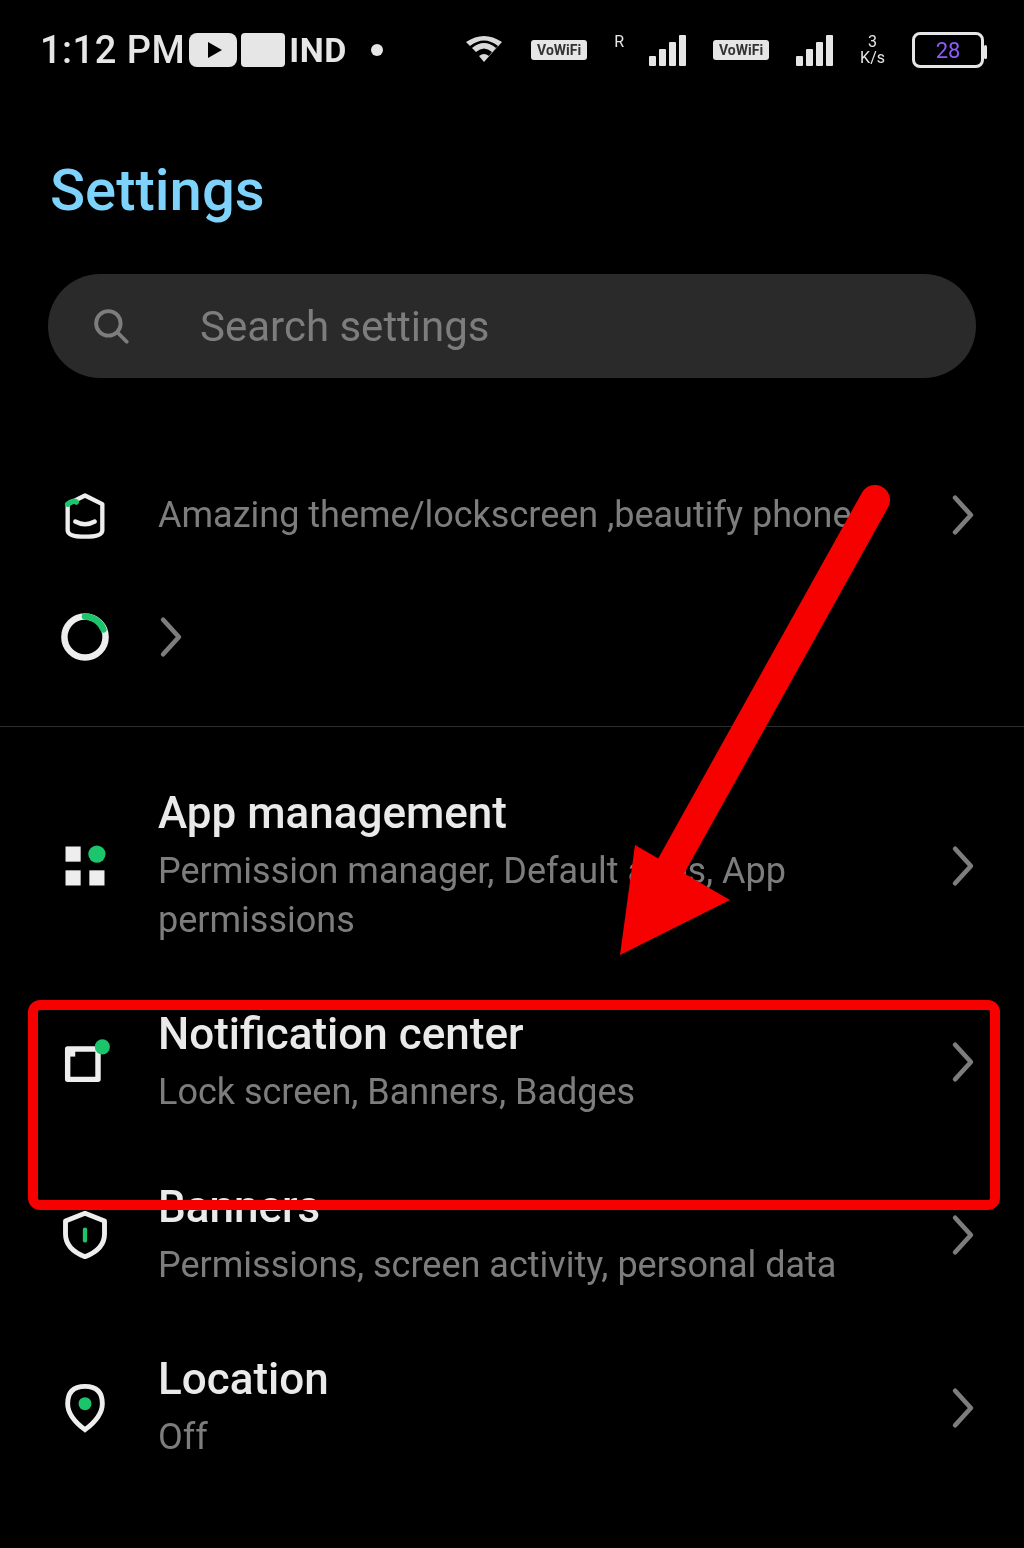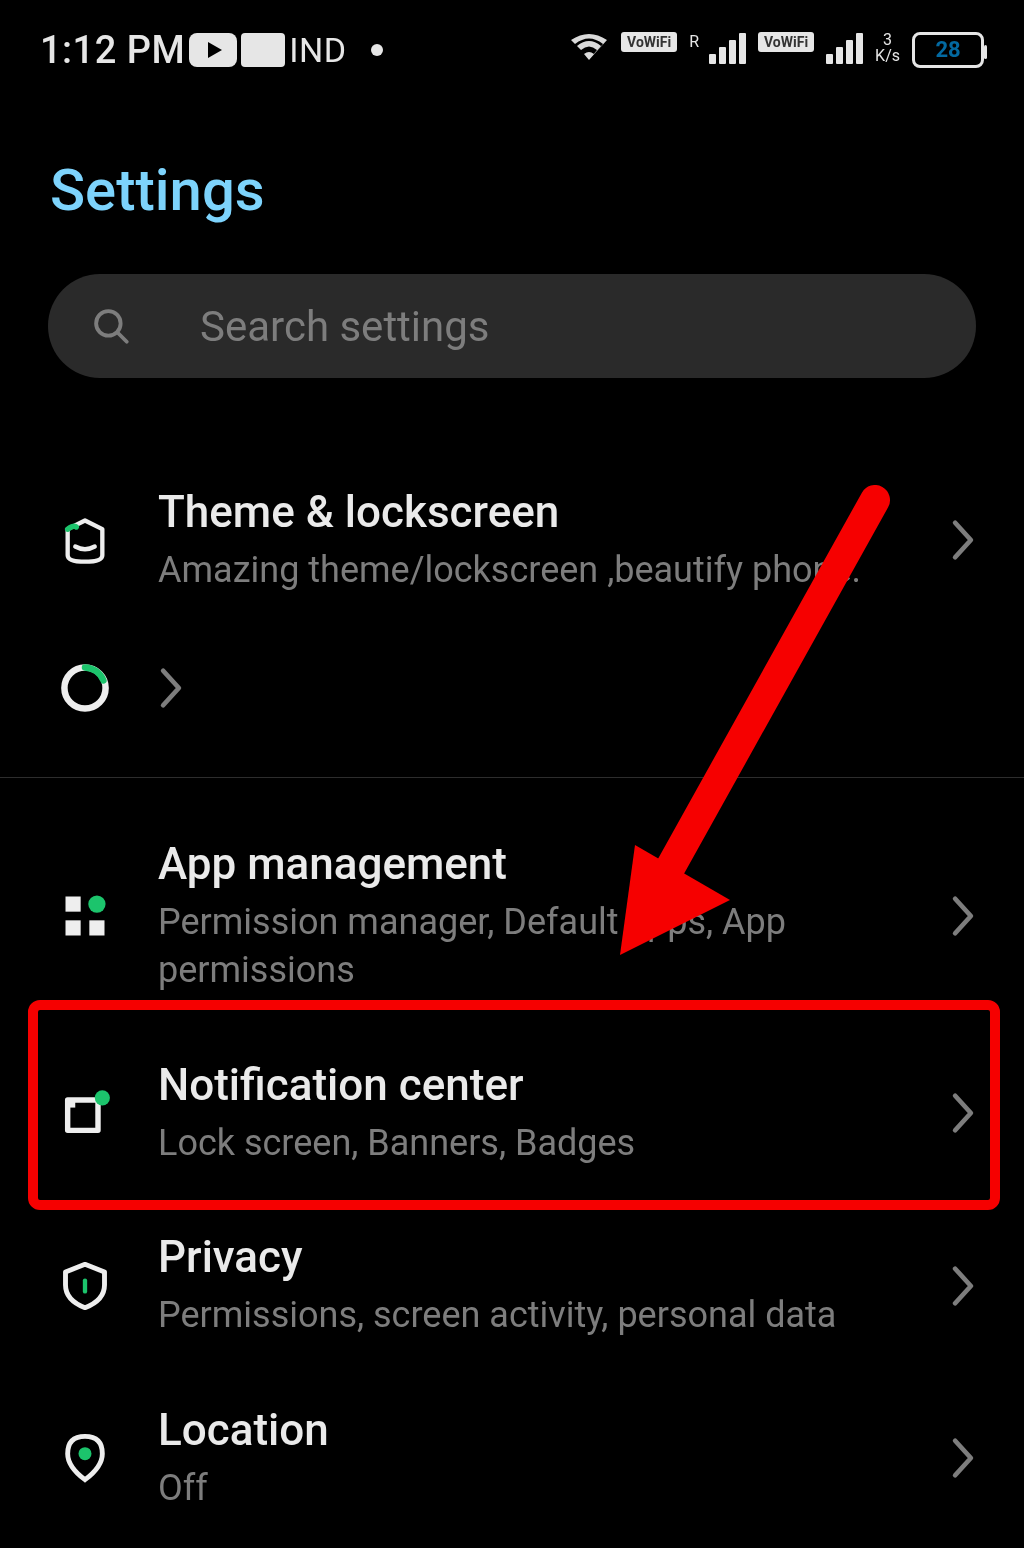--- a/index.html
+++ b/index.html
@@ -22,22 +22,22 @@
     .status-left {
       display: flex;
       align-items: center;
       gap: 4px;
       font-size: 38px;
       font-weight: 500;
       letter-spacing: 0.5px;
     }
     .status-right {
       display: flex;
-      align-items: flex-start;
-      gap: 12px;
+      align-items: center;
+      gap: 27px;
     }
     .time { color: #e6e6e6; }
     .yt-icon {
       width: 48px;
       height: 34px;
       background: #e6e6e6;
       border-radius: 8px;
       display: flex;
       align-items: center;
       justify-content: center;
@@ -54,21 +54,21 @@
       width: 44px;
       height: 34px;
       background: #e6e6e6;
       border-radius: 4px;
       display:flex; align-items:center; justify-content:center;
       font-size: 14px;
       color:#333;
     }
     .ind {
       font-size: 34px;
-      font-weight: 400;
+      font-weight: 700;
       color: #e6e6e6;
       position: relative;
     }
     .dot {
       width: 12px;
       height: 12px;
       background: #e6e6e6;
       border-radius: 50%;
       margin-left: 20px;
     }
@@ -91,22 +91,22 @@
     .speed { font-size: 16px; color:#e6e6e6; line-height:1; text-align:center;}
     .battery {
       border: 3px solid #e6e6e6;
       border-radius: 8px;
       width: 72px;
       height: 36px;
       display:flex;
       align-items:center;
       justify-content:center;
       font-size:22px;
-      font-weight:700;
-      color:#0369a1;
+      font-weight:400;
+      color:#8b5cf6;
       position:relative;
     }
     .battery::after{
       content:"";
       position:absolute;
       right:-6px;
       top:10px;
       width:3px;
       height:14px;
       background:#e6e6e6;
@@ -243,21 +243,20 @@
 
   <div class="item">
     <div class="icon-box">
       <svg width="52" height="52" viewBox="0 0 48 48">
         <path d="M8 14 L24 6 L40 14 L40 38 Q40 44 24 44 Q8 44 8 38 Z" fill="none" stroke="#eee" stroke-width="4" stroke-linejoin="round"></path>
         <path d="M8 14 Q14 10 16 12" stroke="#1cc46c" stroke-width="5" fill="none" stroke-linecap="round"></path>
         <path d="M15 30 Q24 35 33 30" stroke="#eee" stroke-width="4" fill="none" stroke-linecap="round"></path>
       </svg>
     </div>
     <div class="item-text">
-      <div class="item-title">Theme &amp; lockscreen</div>
       <div class="item-sub">Amazing theme/lockscreen ,beautify phone.</div>
     </div>
     <svg class="chevron" width="26" height="44" viewBox="0 0 16 28">
         <path d="M3 3 L13 14 L3 25" fill="none" stroke="#7d7d7d" stroke-width="3" stroke-linecap="round" stroke-linejoin="round"></path>
       </svg>
   </div>
 
   <div class="item">
     <div class="icon-box">
       <svg width="52" height="52" viewBox="0 0 48 48">
@@ -308,21 +307,21 @@
   </div>
 
   <div class="item">
     <div class="icon-box">
       <svg width="52" height="52" viewBox="0 0 48 48">
         <path d="M24 4 L42 11 V23 Q42 37 24 44 Q6 37 6 23 V11 Z" fill="none" stroke="#eee" stroke-width="4.5" stroke-linejoin="round"></path>
         <rect x="22" y="17" width="4" height="14" fill="#1cc46c" rx="2"></rect>
       </svg>
     </div>
     <div class="item-text">
-      <div class="item-title">Privacy</div>
+      <div class="item-title">Banners</div>
       <div class="item-sub">Permissions, screen activity, personal data</div>
     </div>
     <svg class="chevron" width="26" height="44" viewBox="0 0 16 28">
         <path d="M3 3 L13 14 L3 25" fill="none" stroke="#7d7d7d" stroke-width="3" stroke-linecap="round" stroke-linejoin="round"></path>
       </svg>
   </div>
 
   <div class="item" style="padding-bottom:0">
     <div class="icon-box">
       <svg width="52" height="52" viewBox="0 0 48 48">

